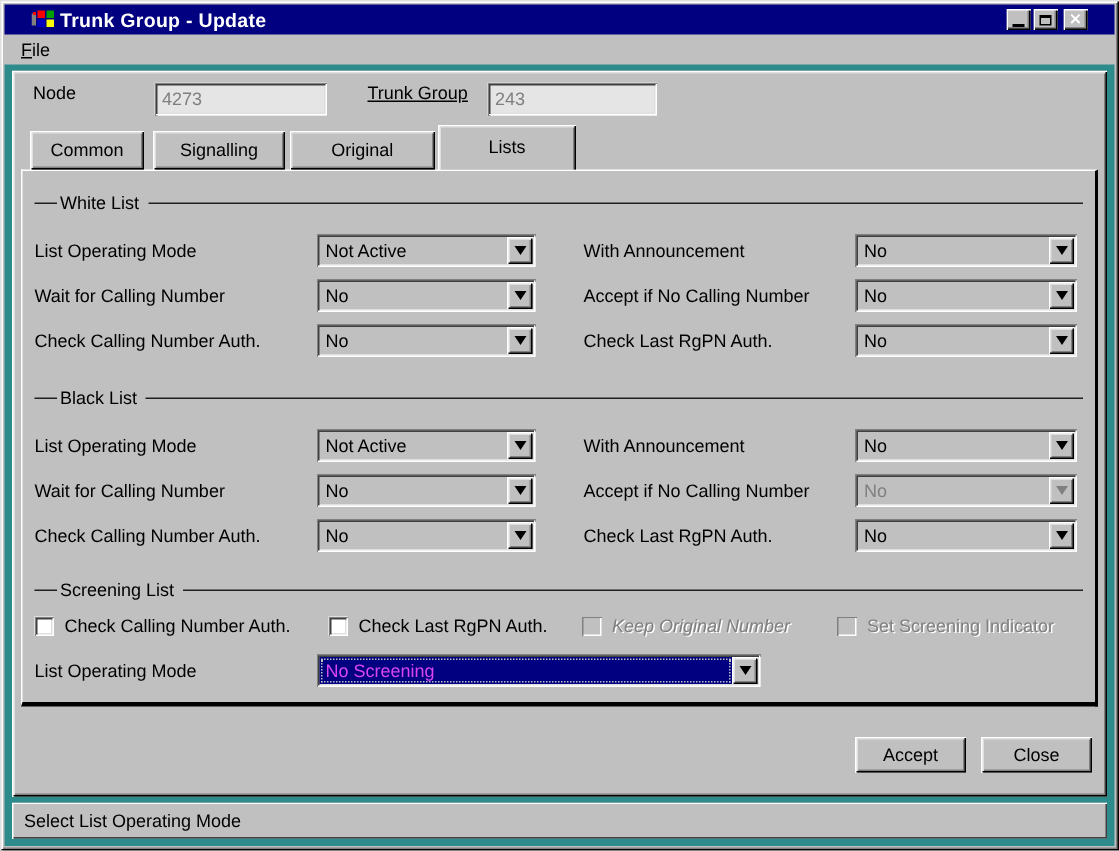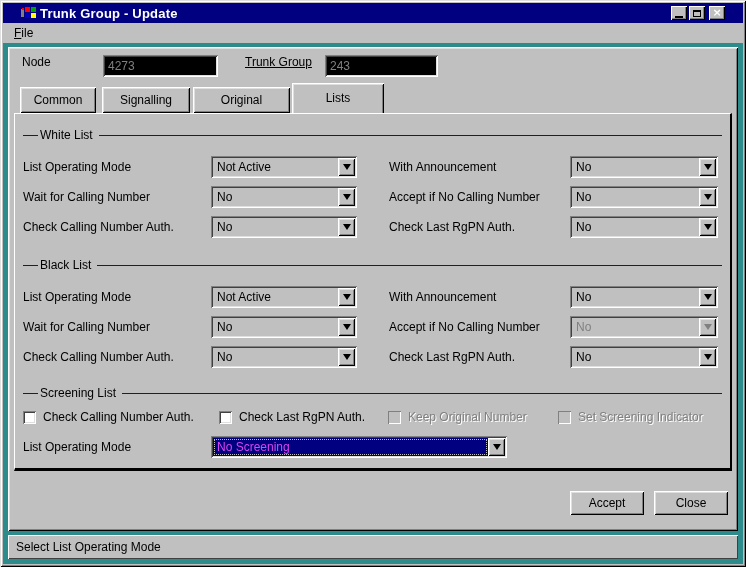--- a/index.html
+++ b/index.html
@@ -61,21 +61,21 @@
     display:flex; flex-direction:column;
   }
 
   
   .hdr-row { display:flex; height:22px; margin:0 2px 6px 8px; flex:0 0 auto; }
   .hdr-label1 { width:81px; }
   .hdr-field1 { width:115px; }
   .hdr-label2 { width:80px; margin-left:27px;text-decoration:underline; }
   .hdr-field2 { width:113px; }
   .txtfield {
-    height:22px; background:#000000; color:#808080;
+    height:22px; background:#e5e5e5; color:#808080;
     display:flex; align-items:center; padding-left:5px;
   }
 
   
   .tabs-row { display:flex; align-items:flex-start; height:30px; margin-left:6px; flex:0 0 auto; position:relative; z-index:2; }
   .tab {
     height:26px; margin-top:4px; background:#c0c0c0;
     display:flex; align-items:center; justify-content:center;
   }
   .tab-common { width:76px; }
@@ -118,21 +118,21 @@
   .combo.disabled .combo-value { color:#808080; }
   .combo.disabled .tri { border-top-color:#808080; }
   .combo-value.focused {
     background:#000080; color:#d946ef;
     outline:1px dotted #c0c0c0; outline-offset:-2px;
   }
 
   
   .cb-row { display:flex; align-items:center; height:22px; margin-top:4px; flex:0 0 auto; }
   .cb-item { display:flex; align-items:center; }
-  .cb-w1 { width:196px; } .cb-w2 { width:169px; } .cb-w3 { width:170px; }
+  .cb-w1 { width:196px; } .cb-w2 { width:169px; } .cb-w3 { width:170px;font-style:italic; }
   .cb-box {
     width:13px; height:13px; background:#ffffff; margin-right:7px; flex:0 0 auto;
     box-shadow: inset 1px 1px 0 #808080, inset -1px -1px 0 #ffffff,
                 inset 2px 2px 0 #404040, inset -2px -2px 0 #dfdfdf;
   }
   .cb-item.disabled .cb-box { background:#c0c0c0;
     box-shadow: inset 1px 1px 0 #808080, inset -1px -1px 0 #ffffff; }
   .cb-item.disabled .cb-label { color:#808080; text-shadow:1px 1px 0 #fff; }
 
   .mode-row { display:grid; grid-template-columns:188px 296px; align-items:center; height:26px; margin-top:6px; flex:0 0 auto; }

